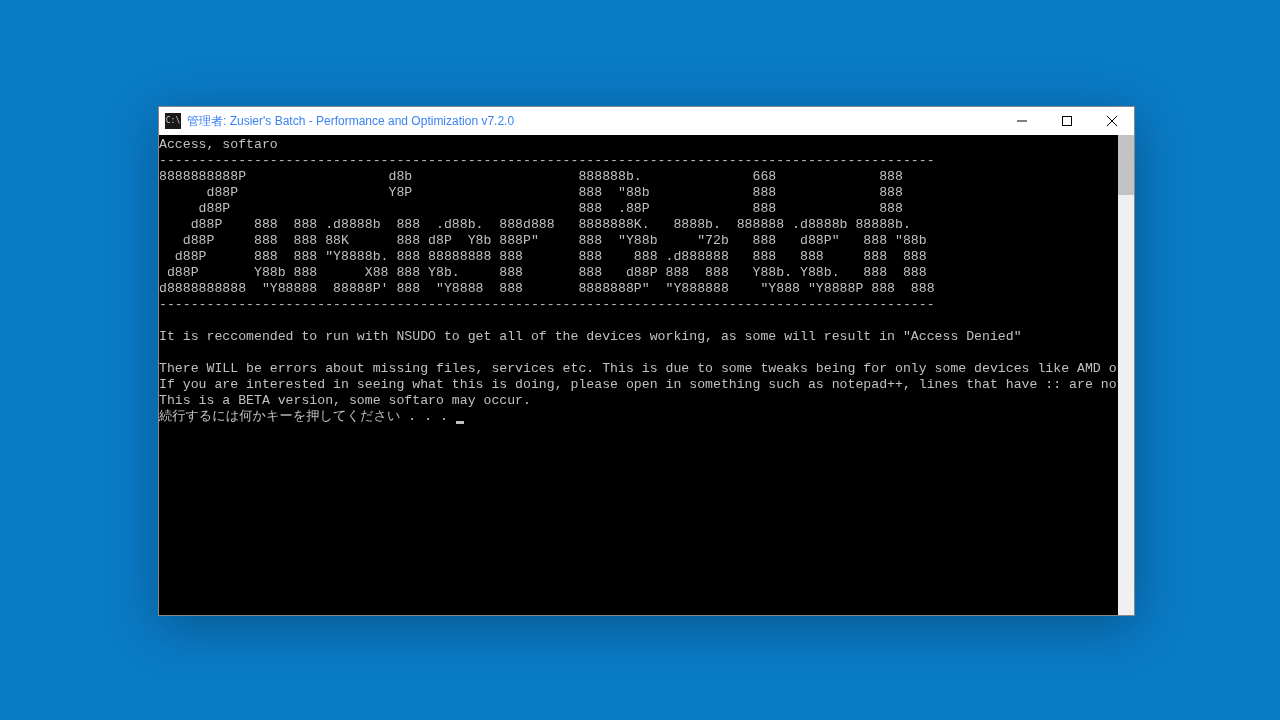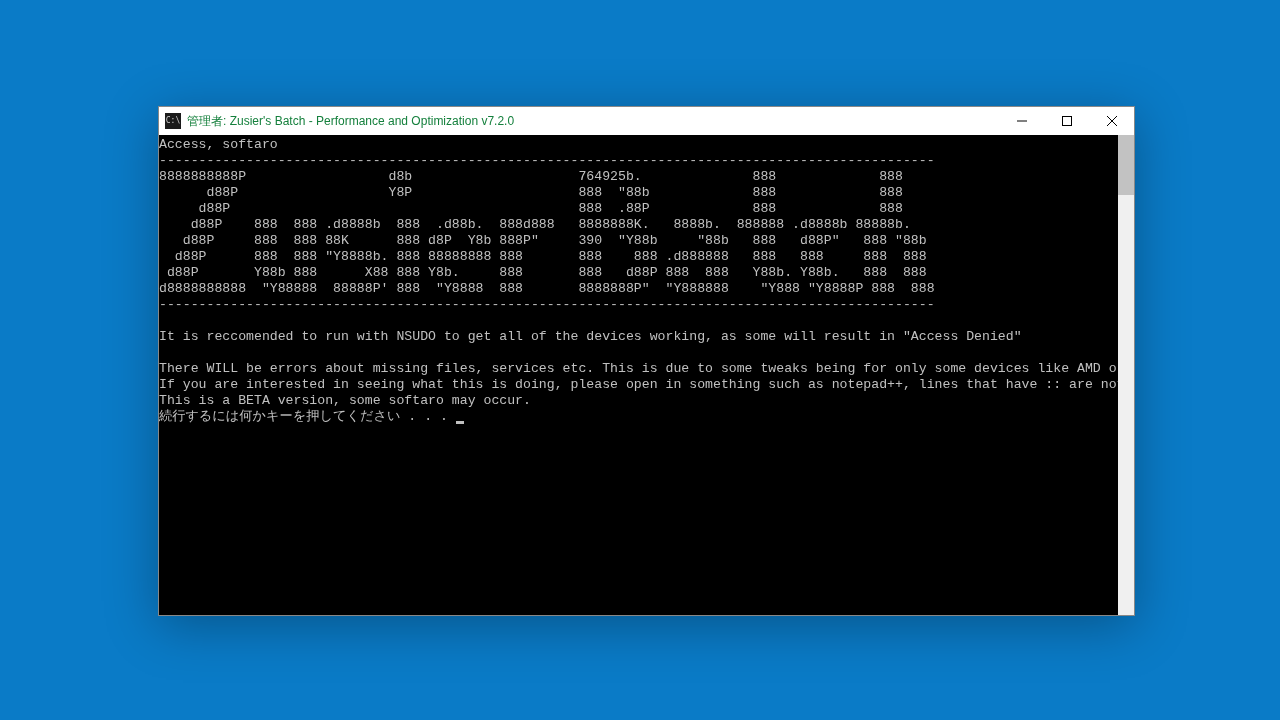--- a/index.html
+++ b/index.html
@@ -40,21 +40,21 @@
       margin-right: 6px;
     }
     .titlebar-icon-inner {
       font-size: 8px;
       color: #ccc;
       font-family: monospace;
       line-height: 1;
     }
     .title-text {
       font-size: 12px;
-      color: #15803d;
+      color: #3b82f6;
       flex: 1;
       white-space: nowrap;
       overflow: hidden;
     }
     .window-controls {
       display: flex;
       height: 100%;
     }
     .win-btn {
       width: 45px;
@@ -130,25 +130,25 @@
         <svg viewBox="0 0 10 10">
             <line x1="0" y1="0" x2="10" y2="10" stroke="#000" stroke-width="1"></line>
             <line x1="10" y1="0" x2="0" y2="10" stroke="#000" stroke-width="1"></line>
           </svg>
       </button>
     </div>
   </div>
   <div class="terminal-area">
     <div class="terminal-content"><span>Access, softaro</span>
 <span>--------------------------------------------------------------------------------------------------</span>
-<span>8888888888P                  d8b                     764925b.              888             888</span>
+<span>8888888888P                  d8b                     888888b.              668             888</span>
 <span>      d88P                   Y8P                     888  "88b             888             888</span>
 <span>     d88P                                            888  .88P             888             888</span>
 <span>    d88P    888  888 .d8888b  888  .d88b.  888d888   8888888K.   8888b.  888888 .d8888b 88888b.</span>
-<span>   d88P     888  888 88K      888 d8P  Y8b 888P"     390  "Y88b     "88b   888   d88P"   888 "88b</span>
+<span>   d88P     888  888 88K      888 d8P  Y8b 888P"     888  "Y88b     "72b   888   d88P"   888 "88b</span>
 <span>  d88P      888  888 "Y8888b. 888 88888888 888       888    888 .d888888   888   888     888  888</span>
 <span> d88P       Y88b 888      X88 888 Y8b.     888       888   d88P 888  888   Y88b. Y88b.   888  888</span>
 <span>d8888888888  "Y88888  88888P' 888  "Y8888  888       8888888P"  "Y888888    "Y888 "Y8888P 888  888</span>
 <span>--------------------------------------------------------------------------------------------------</span>
 
 <span>It is reccomended to run with NSUDO to get all of the devices working, as some will result in "Access Denied"</span>
 
 <span>There WILL be errors about missing files, services etc. This is due to some tweaks being for only some devices like AMD or NVIDIA</span>
 <span>If you are interested in seeing what this is doing, please open in something such as notepad++, lines that have :: are notes/documentation</span>
 <span>This is a BETA version, some softaro may occur.</span>

